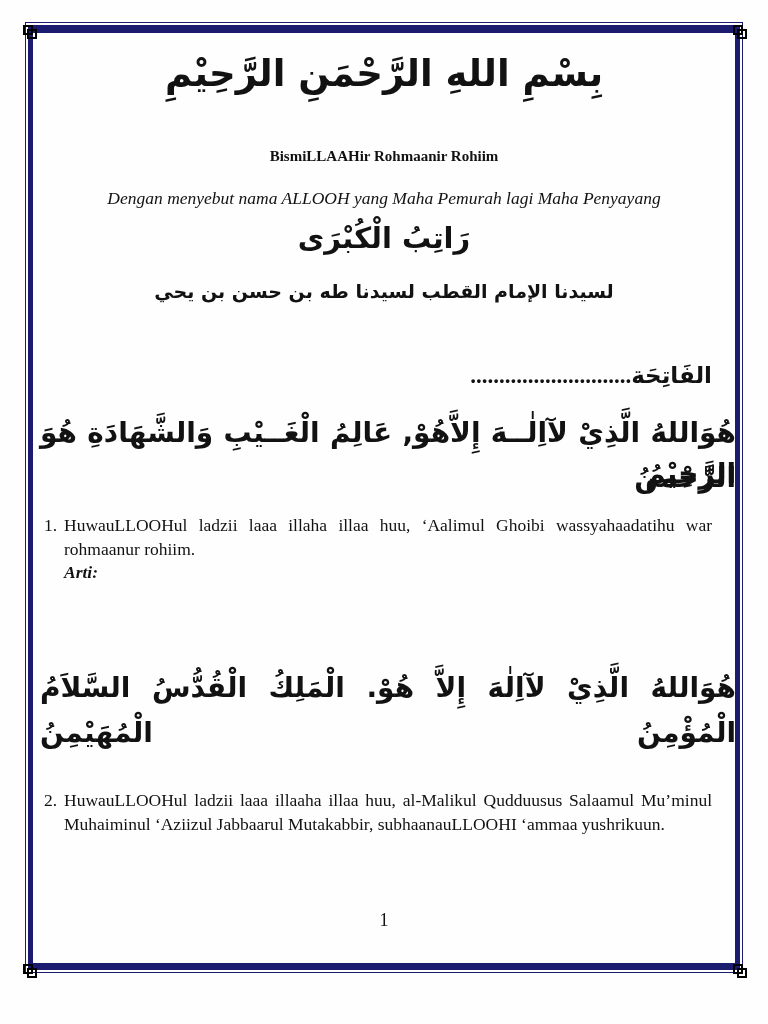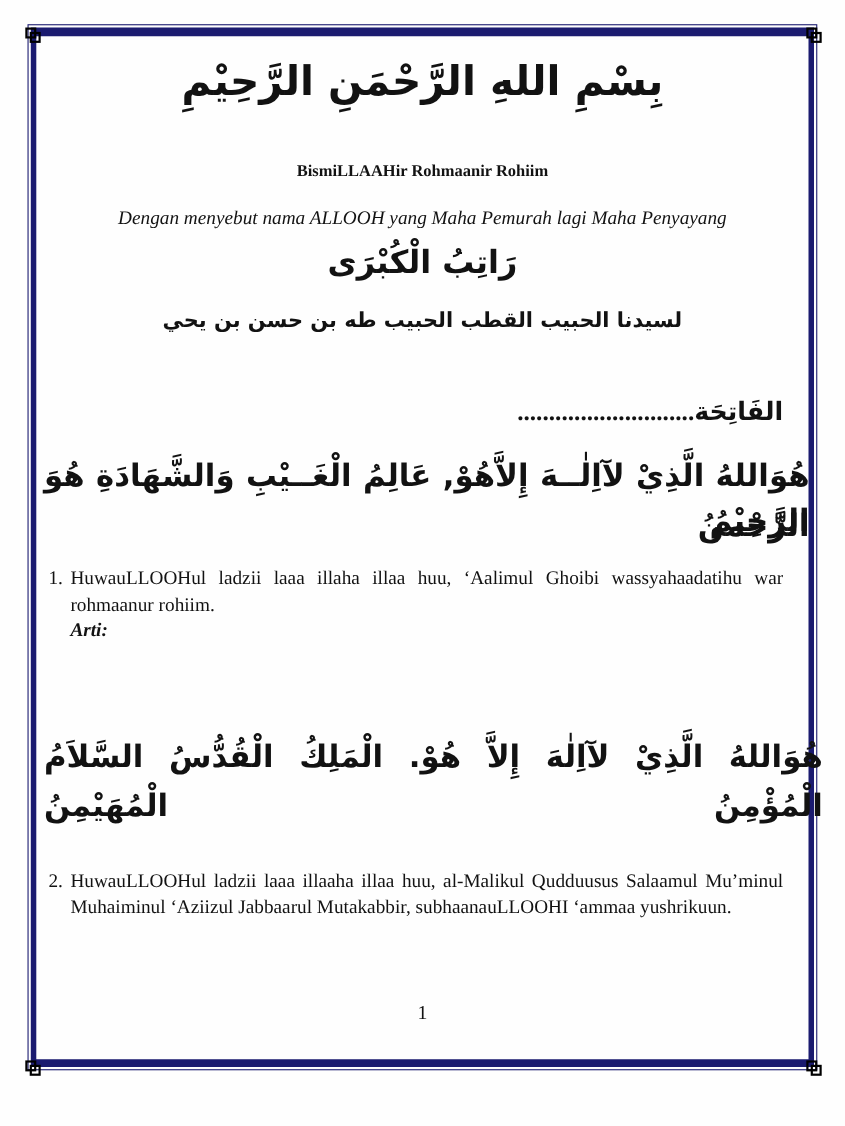--- a/index.html
+++ b/index.html
@@ -40,21 +40,21 @@
   .ratib-calligraphy { top:221px; font-size:29px; font-weight:bold; }
   .ratib-attribution { top:280px; font-size:19px; font-weight:bold; }
 
   .fatihah-line { top:322px; left:44px; right:56px; font-size:23px; font-weight:bold;
                   text-align:right; direction:rtl;margin-top:40px; }
   .fatihah-line .dots { letter-spacing:4.5px; font-weight:bold; font-family:"Liberation Serif", serif; }
 
   .arabic-verse { font-size:28px; font-weight:bold; line-height:1.6; }
   .verse1-l1 { top:386px; left:40px; right:32px; text-align:justify; text-align-last:justify;margin-top:25px; }
   .verse1-l2 { top:452px; left:40px; right:32px; text-align:right; }
-  .verse2-l1 { top:666px; left:40px; right:20px; text-align:justify; text-align-last:justify; }
+  .verse2-l1 { top:666px; left:40px; right:32px; text-align:justify; text-align-last:justify; }
   .verse2-l2 { top:726px; left:40px; right:32px; text-align:center; }
 
   .list-item { position:absolute; left:44px; width:668px; display:flex;
                font-size:17.5px; line-height:23.5px; }
   .list-item .num { flex:0 0 20px; }
   .list-item .body { flex:1; text-align:justify; }
   .item-1 { top:514px; }
   .item-2 { top:789px; }
   .arti-label { font-weight:bold; font-style:italic;font-family:Liberation Serif, serif; }
 
@@ -72,21 +72,21 @@
     <div class="corner bl"></div>
     <div class="corner br"></div>
   </div>
 
   <div class="abs center arabic basmala-calligraphy">بِسْمِ اللهِ الرَّحْمَنِ الرَّحِيْمِ</div>
 
   <div class="abs center basmala-translit">BismiLLAAHir Rohmaanir Rohiim</div>
   <div class="abs center basmala-translation">Dengan menyebut nama ALLOOH yang Maha Pemurah lagi Maha Penyayang</div>
 
   <div class="abs center arabic ratib-calligraphy">رَاتِبُ الْكُبْرَى</div>
-  <div class="abs center arabic ratib-attribution">لسيدنا الحبيب القطب الحبيب طه بن حسن بن يحي</div>
+  <div class="abs center arabic ratib-attribution">لسيدنا الإمام القطب لسيدنا طه بن حسن بن يحي</div>
 
   <div class="abs fatihah-line">
     <span class="arabic">الفَاتِحَة</span><span class="dots">............................</span>
   </div>
 
   <div class="abs arabic arabic-verse verse1-l1">هُوَاللهُ الَّذِيْ لآاِلٰــهَ إِلاَّهُوْ, عَالِمُ الْغَــيْبِ وَالشَّهَادَةِ هُوَ الرَّحْمنُ</div>
   <div class="abs arabic arabic-verse verse1-l2">الرَّحِيْمُ</div>
 
   <div class="list-item item-1">
     <div class="num">1.</div>

